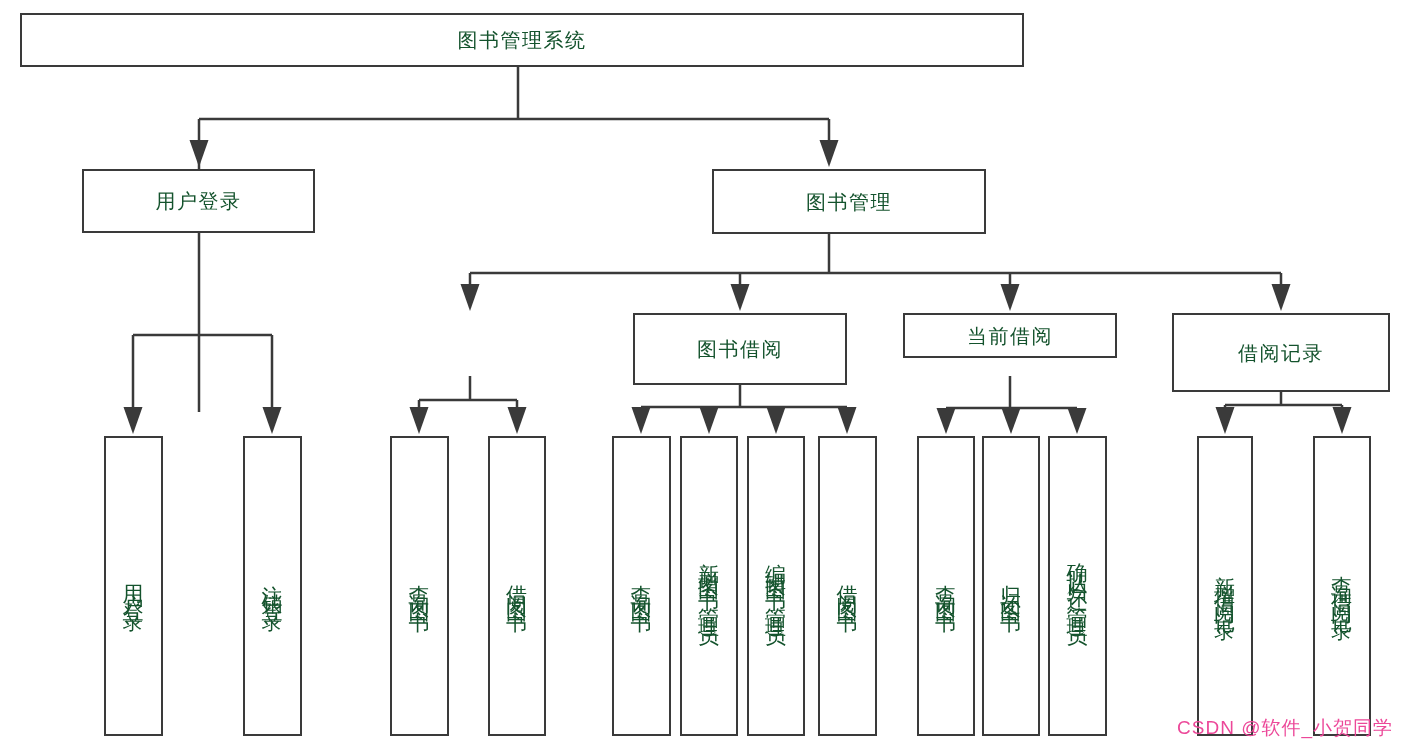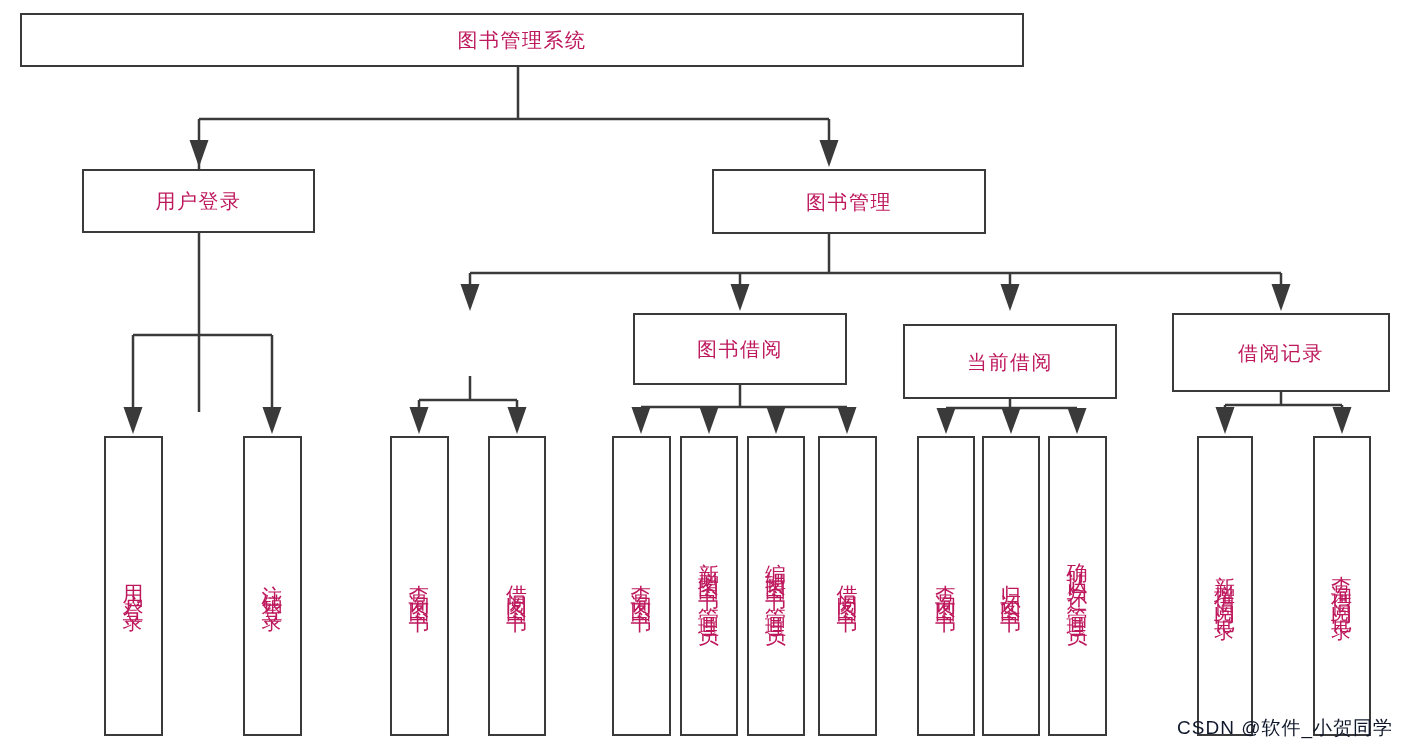--- a/index.html
+++ b/index.html
@@ -13,42 +13,42 @@
   .connectors{
     position:absolute;left:0;top:0;width:1405px;height:747px;
     pointer-events:none;
   }
   .node{
     position:absolute;
     box-sizing:border-box;
     border:2.5px solid #3a3a3a;
     background:#ffffff;
     display:flex;align-items:center;justify-content:center;
-    color:#be185d;
+    color:#14532d;
   }
   .node.hbox span{
     font-size:20px;
     letter-spacing:1.5px;
     white-space:nowrap;
     line-height:1;
   }
   .node.vbox span{
     writing-mode:vertical-rl;
     text-orientation:mixed;
     font-size:21px;
     letter-spacing:9px;
     line-height:1;
     white-space:nowrap;
   }
   .watermark{
     position:absolute;
     right:12px;bottom:6px;
     font-size:19px;
     letter-spacing:1px;
-    color:#0f172a;
+    color:#ec4899;
     white-space:nowrap;
     z-index:5;
   }
 </style>
 </head>
 <body>
 
 <div class="stage">
 
   <svg class="connectors" viewBox="0 0 1405 747" xmlns="http://www.w3.org/2000/svg">
@@ -95,21 +95,21 @@
   <div class="node hbox" style="left:82px;top:169px;width:233px;height:64px">
     <span>用户登录</span>
   </div>
   <div class="node hbox" style="left:712px;top:169px;width:274px;height:65px">
     <span>图书管理</span>
   </div>
 
   <div class="node hbox" style="left:633px;top:313px;width:214px;height:72px">
     <span>图书借阅</span>
   </div>
-  <div class="node hbox" style="left:903px;top:324px;width:214px;height:75px">
+  <div class="node hbox" style="left:903px;top:313px;width:214px;height:45px">
     <span>当前借阅</span>
   </div>
   <div class="node hbox" style="left:1172px;top:313px;width:218px;height:79px">
     <span>借阅记录</span>
   </div>
 
   <div class="node vbox" style="left:104px;top:436px;width:59px;height:300px">
     <span>用户登录</span>
   </div>
   <div class="node vbox" style="left:243px;top:436px;width:59px;height:300px">

